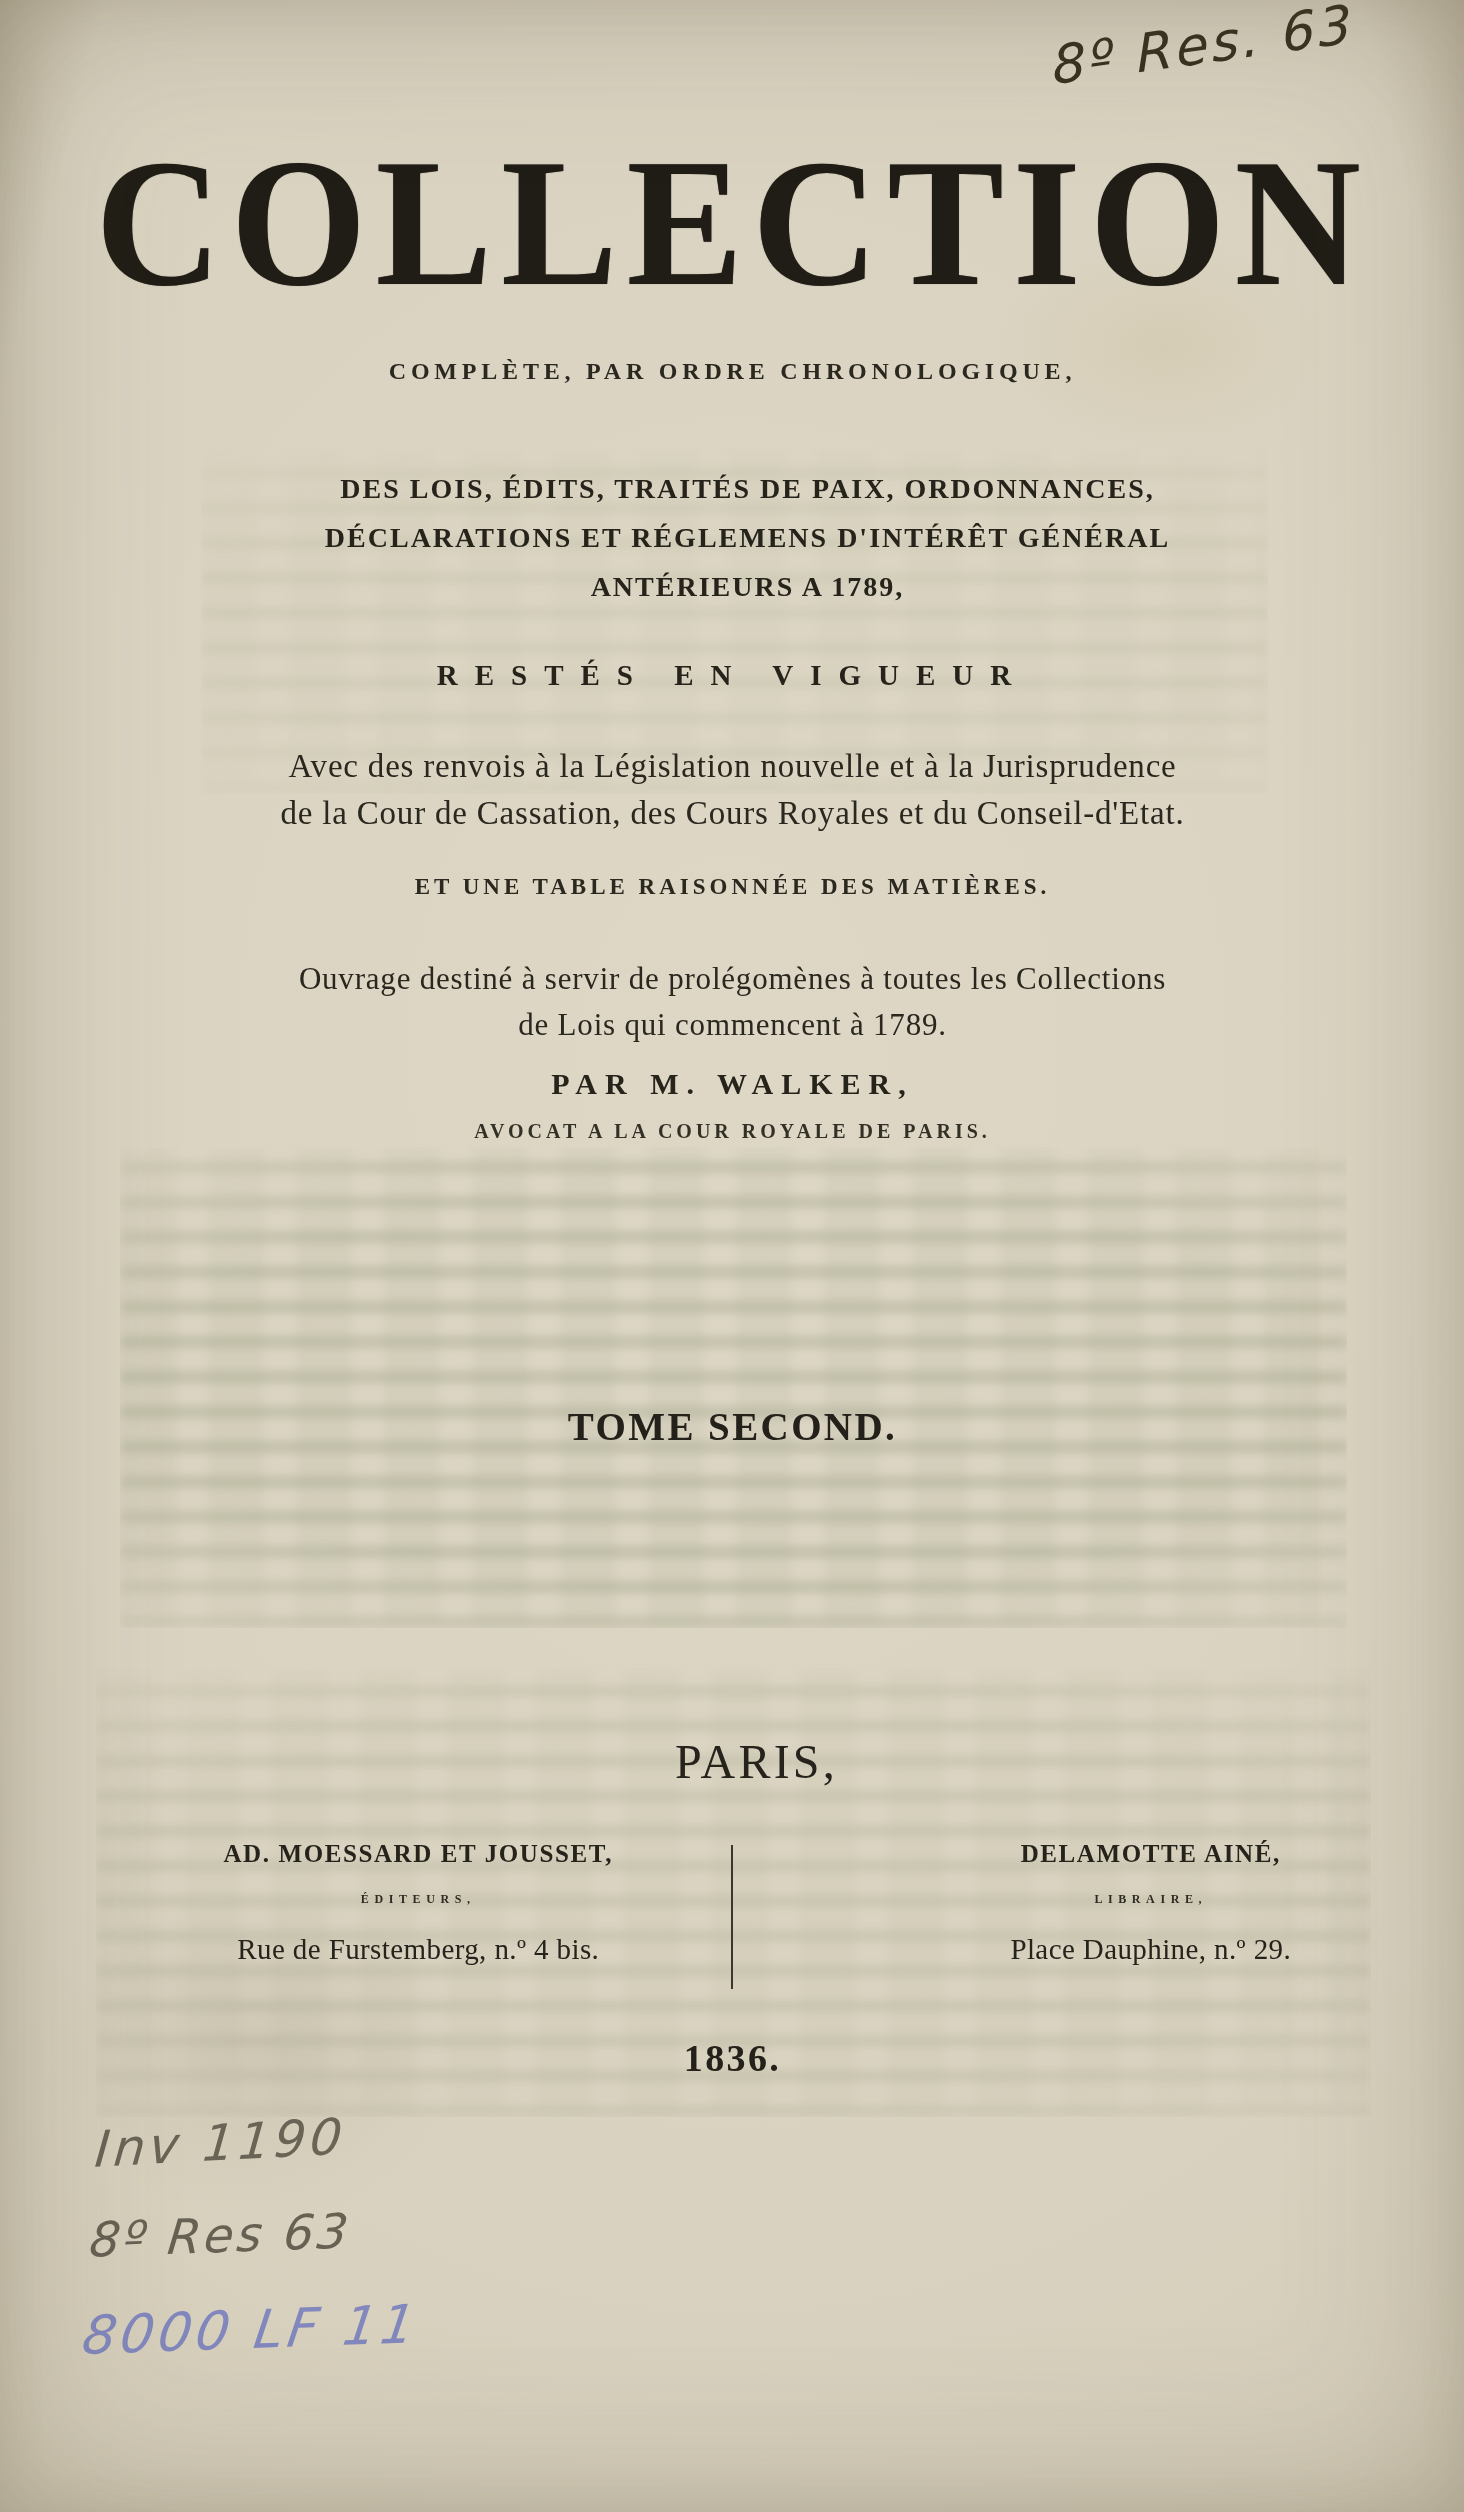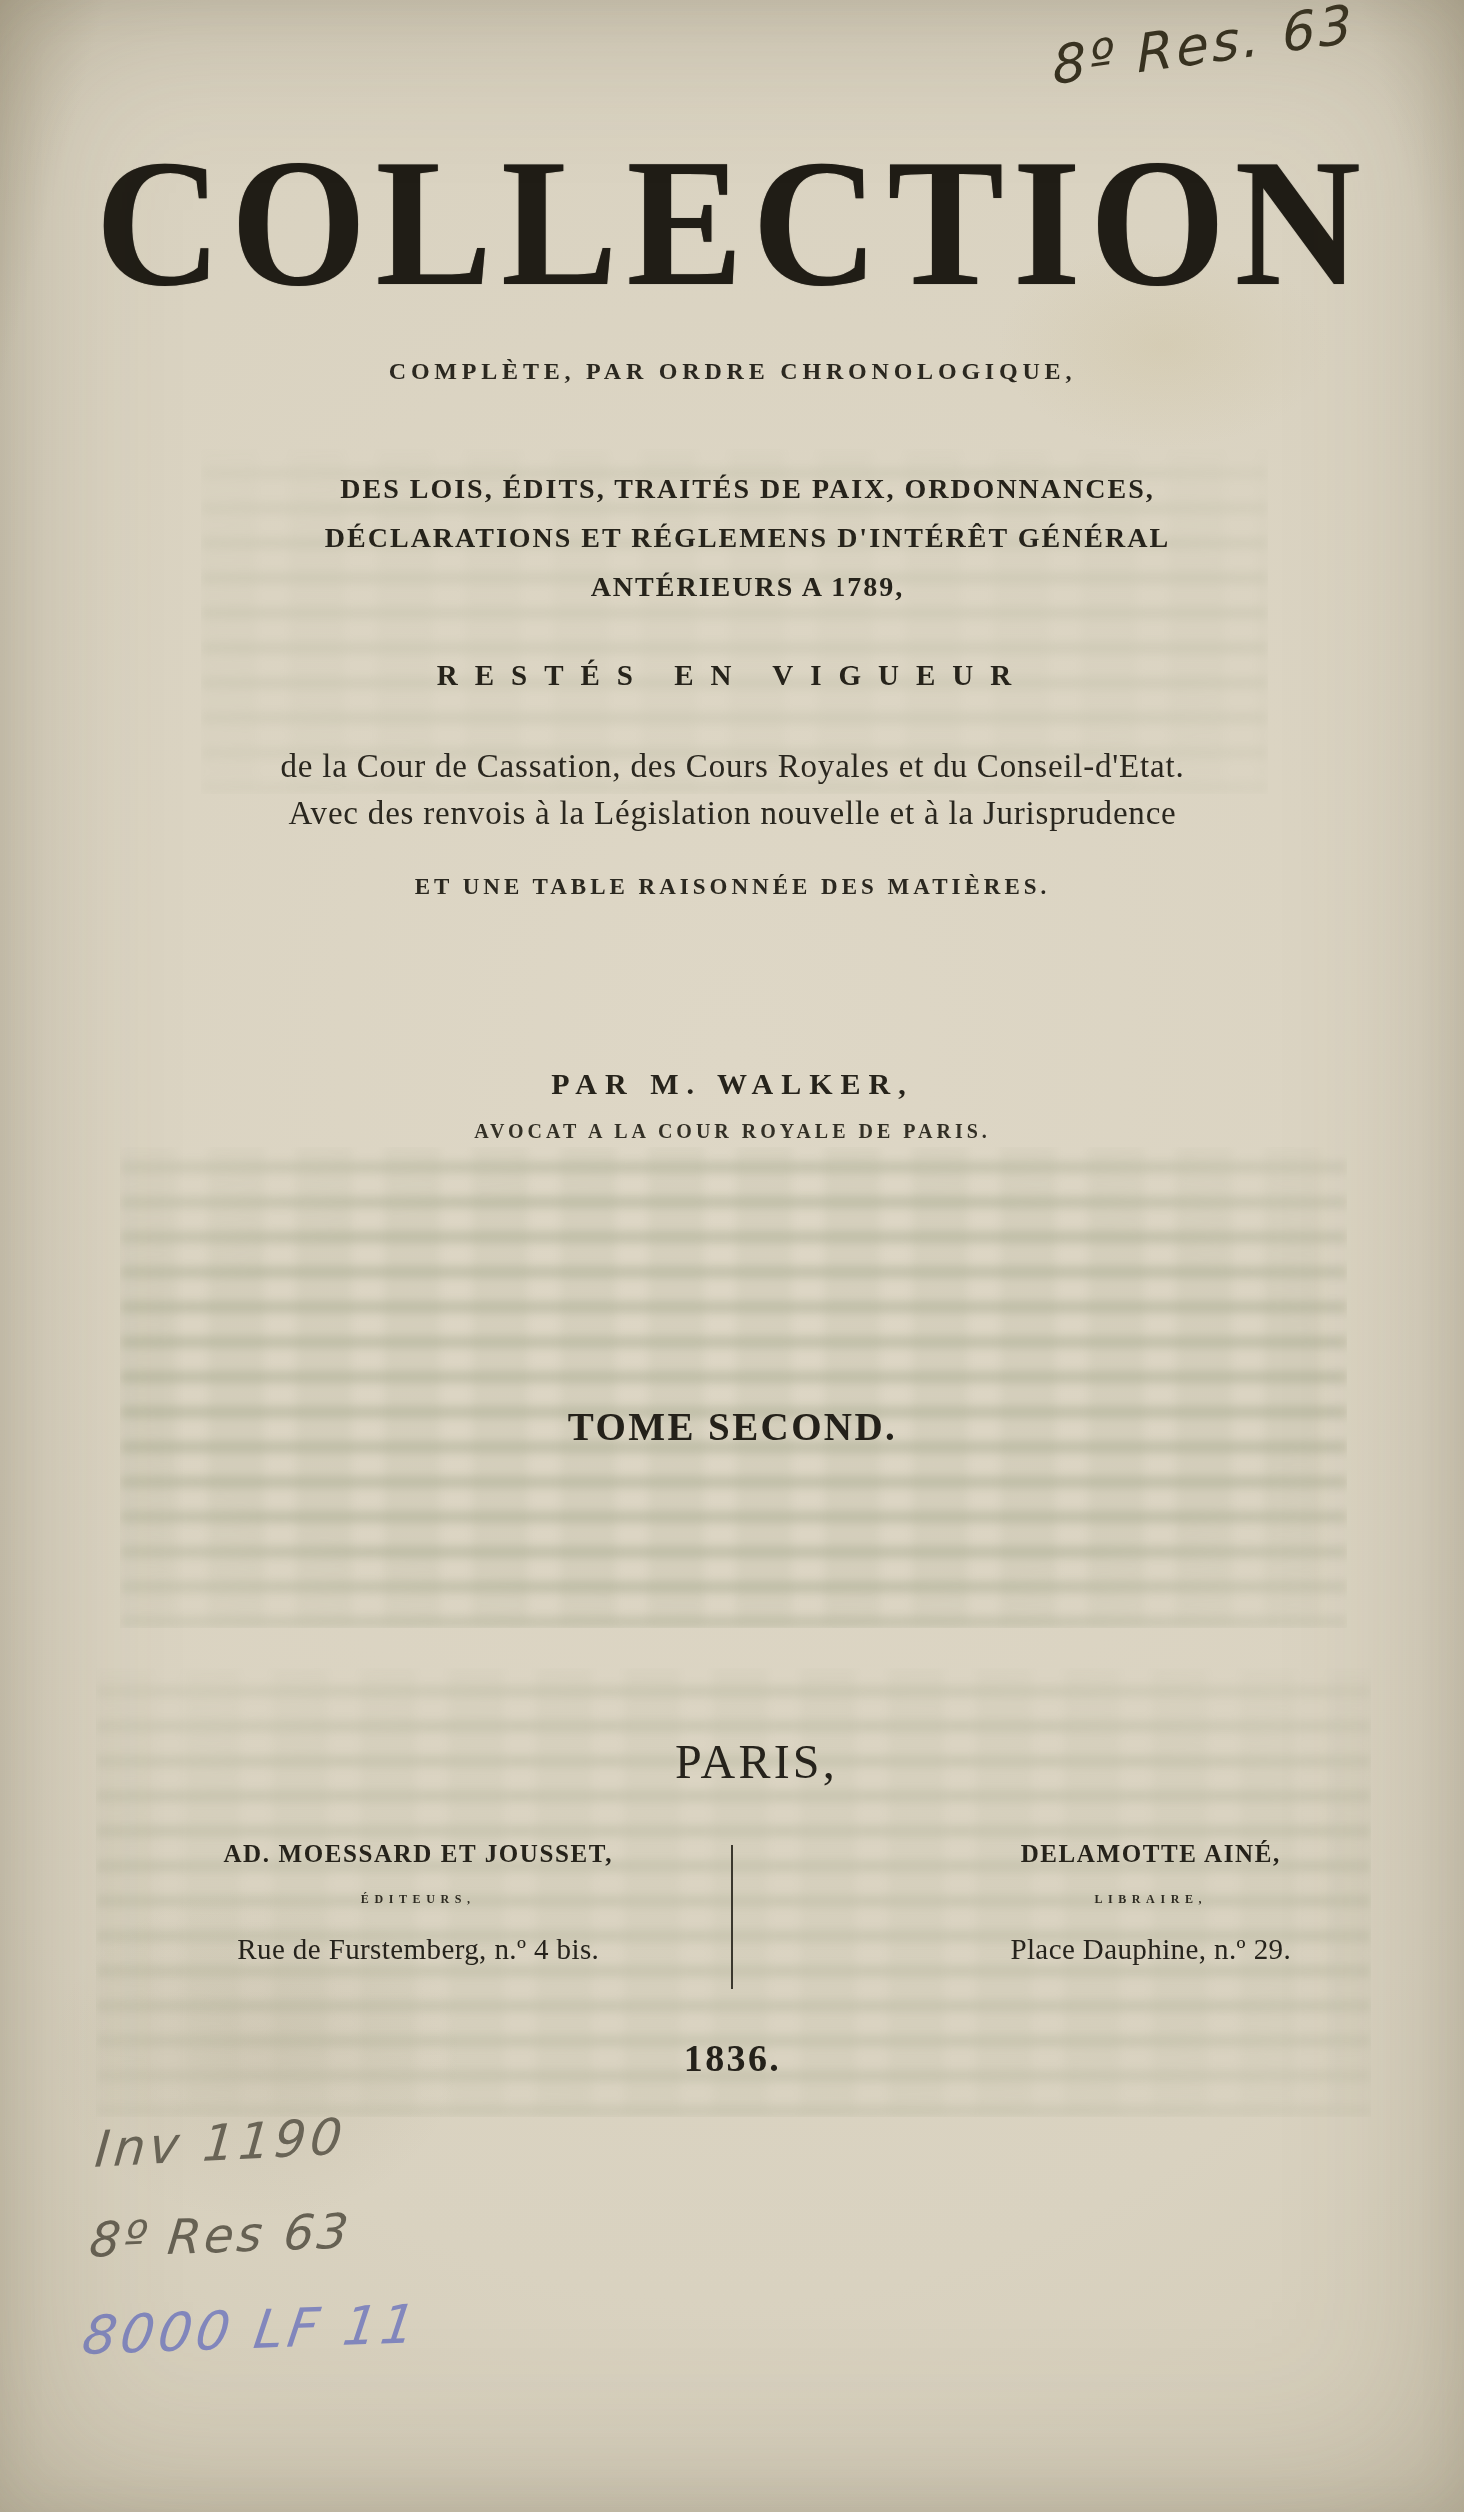--- a/index.html
+++ b/index.html
@@ -261,26 +261,30 @@
 
   <div class="txt subtitle-block">
     <div>DES LOIS, ÉDITS, TRAITÉS DE PAIX, ORDONNANCES,</div>
     <div>DÉCLARATIONS ET RÉGLEMENS D'INTÉRÊT GÉNÉRAL</div>
     <div>ANTÉRIEURS A 1789,</div>
   </div>
 
   <div class="txt vigueur">RESTÉS EN VIGUEUR</div>
 
   <div class="txt renvois">
+    <div>Avec des renvois à la Législation nouvelle et à la Jurisprudence</div>
     <div>de la Cour de Cassation, des Cours Royales et du Conseil-d'Etat.</div>
-    <div>Avec des renvois à la Législation nouvelle et à la Jurisprudence</div>
   </div>
 
   <div class="txt table-line">ET UNE TABLE RAISONNÉE DES MATIÈRES.</div>
 
+  <div class="txt ouvrage">
+    <div>Ouvrage destiné à servir de prolégomènes à toutes les Collections</div>
+    <div>de Lois qui commencent à 1789.</div>
+  </div>
 
   <div class="txt author">PAR M. WALKER,</div>
 
   <div class="txt author-title">AVOCAT A LA COUR ROYALE DE PARIS.</div>
 
   <div class="txt tome">TOME SECOND.</div>
 
   <div class="txt city">PARIS,</div>
 
   <div class="publishers">

